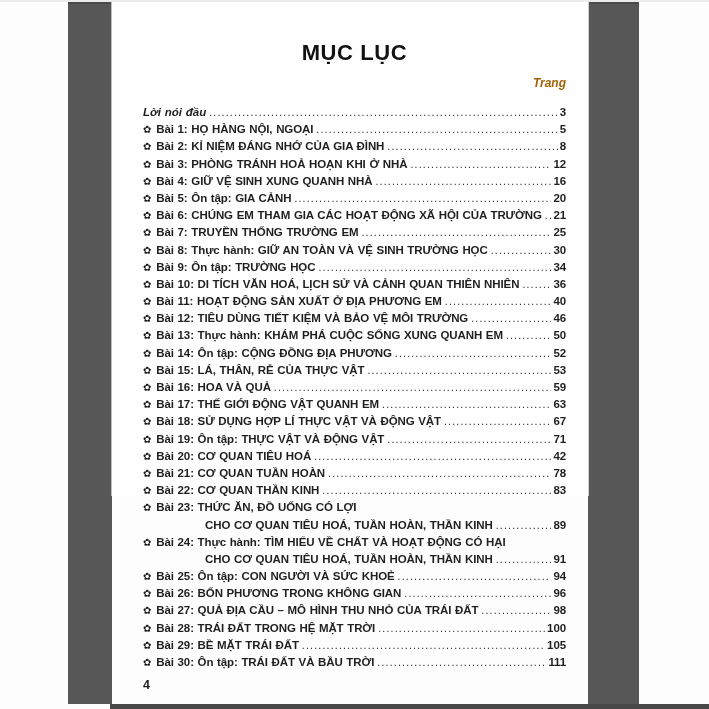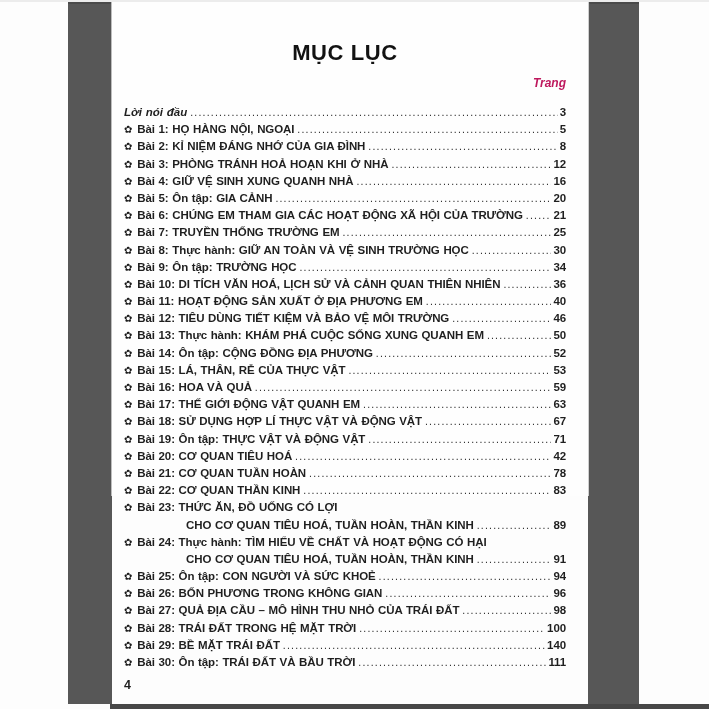--- a/index.html
+++ b/index.html
@@ -9,25 +9,25 @@
     background:#fdfdfd;
     overflow:hidden;
   }
   .canvas { position:relative; width:709px; height:709px; background:#fdfdfd; overflow:hidden; }
   .top-strip { position:absolute; left:0; top:0; width:709px; height:2px; background:#ececec; }
   .backdrop-left  { position:absolute; left:68px;  top:2px; width:44px; height:702px; background:#575757; border-top:2px solid #4a4a4a; }
   .backdrop-right { position:absolute; left:588px; top:2px; width:51px; height:702px; background:#575757; border-top:2px solid #4a4a4a; }
   .bottom-strip { position:absolute; left:110px; top:704px; width:599px; height:5px; background:#474747; }
   .page {
     position:absolute; left:112px; top:2px; width:476px; height:494px;
-    background:#fefefe; padding:38px 22px 0 12px;
+    background:#fefefe; padding:38px 22px 0 31px;
     box-shadow: -1px 0 0 #bdbdbd, 1px 0 0 #cfcfcf;
   }
   .title { text-align:center; font-size:22px; line-height:26px; font-weight:800; letter-spacing:0.6px; color:#121212; }
-  .trang { text-align:right; font-style:italic; font-size:12px; line-height:14px; font-weight:600; color:#be185d; margin-top:10px; }
+  .trang { text-align:right; font-style:italic; font-size:12px; line-height:14px; font-weight:600; color:#a16207; margin-top:10px; }
   .toc-list { margin-top:14px; }
   .toc-line {
     display:flex; align-items:baseline;
     height:17.2px; line-height:17.2px;
     font-size:11.5px; font-weight:700; color:#1f1f1f;
     letter-spacing:-0.1px; word-spacing:0.6px;
     white-space:pre; overflow:hidden;
   }
   .toc-line.indent { padding-left:62px; }
   .bullet { flex:none; font-family:"DejaVu Sans", sans-serif; font-size:10px; margin-right:5px; color:#1a1a1a; transform:translateY(-0.5px); }
@@ -78,18 +78,18 @@
         <div class="toc-line"><span class="bullet">✿</span><span class="entry-text">Bài 21: CƠ QUAN TUẦN HOÀN</span><span class="leader">............................................................................................................................................................................................................................</span><span class="pagenum">78</span></div>
         <div class="toc-line"><span class="bullet">✿</span><span class="entry-text">Bài 22: CƠ QUAN THẦN KINH</span><span class="leader">............................................................................................................................................................................................................................</span><span class="pagenum">83</span></div>
         <div class="toc-line"><span class="bullet">✿</span><span class="entry-text">Bài 23: THỨC ĂN, ĐỒ UỐNG CÓ LỢI</span></div>
         <div class="toc-line indent"><span class="entry-text">CHO CƠ QUAN TIÊU HOÁ, TUẦN HOÀN, THẦN KINH</span><span class="leader">............................................................................................................................................................................................................................</span><span class="pagenum">89</span></div>
         <div class="toc-line"><span class="bullet">✿</span><span class="entry-text">Bài 24: Thực hành: TÌM HIỂU VỀ CHẤT VÀ HOẠT ĐỘNG CÓ HẠI</span></div>
         <div class="toc-line indent"><span class="entry-text">CHO CƠ QUAN TIÊU HOÁ, TUẦN HOÀN, THẦN KINH</span><span class="leader">............................................................................................................................................................................................................................</span><span class="pagenum">91</span></div>
         <div class="toc-line"><span class="bullet">✿</span><span class="entry-text">Bài 25: Ôn tập: CON NGƯỜI VÀ SỨC KHOẺ</span><span class="leader">............................................................................................................................................................................................................................</span><span class="pagenum">94</span></div>
         <div class="toc-line"><span class="bullet">✿</span><span class="entry-text">Bài 26: BỐN PHƯƠNG TRONG KHÔNG GIAN</span><span class="leader">............................................................................................................................................................................................................................</span><span class="pagenum">96</span></div>
         <div class="toc-line"><span class="bullet">✿</span><span class="entry-text">Bài 27: QUẢ ĐỊA CẦU – MÔ HÌNH THU NHỎ CỦA TRÁI ĐẤT</span><span class="leader">............................................................................................................................................................................................................................</span><span class="pagenum">98</span></div>
         <div class="toc-line"><span class="bullet">✿</span><span class="entry-text">Bài 28: TRÁI ĐẤT TRONG HỆ MẶT TRỜI</span><span class="leader">............................................................................................................................................................................................................................</span><span class="pagenum">100</span></div>
-        <div class="toc-line"><span class="bullet">✿</span><span class="entry-text">Bài 29: BỀ MẶT TRÁI ĐẤT</span><span class="leader">............................................................................................................................................................................................................................</span><span class="pagenum">140</span></div>
+        <div class="toc-line"><span class="bullet">✿</span><span class="entry-text">Bài 29: BỀ MẶT TRÁI ĐẤT</span><span class="leader">............................................................................................................................................................................................................................</span><span class="pagenum">105</span></div>
         <div class="toc-line"><span class="bullet">✿</span><span class="entry-text">Bài 30: Ôn tập: TRÁI ĐẤT VÀ BẦU TRỜI</span><span class="leader">............................................................................................................................................................................................................................</span><span class="pagenum">111</span></div>
       </div>
     <div class="footer-num">4</div>
   </div>
 </div>
 
 </body></html>

